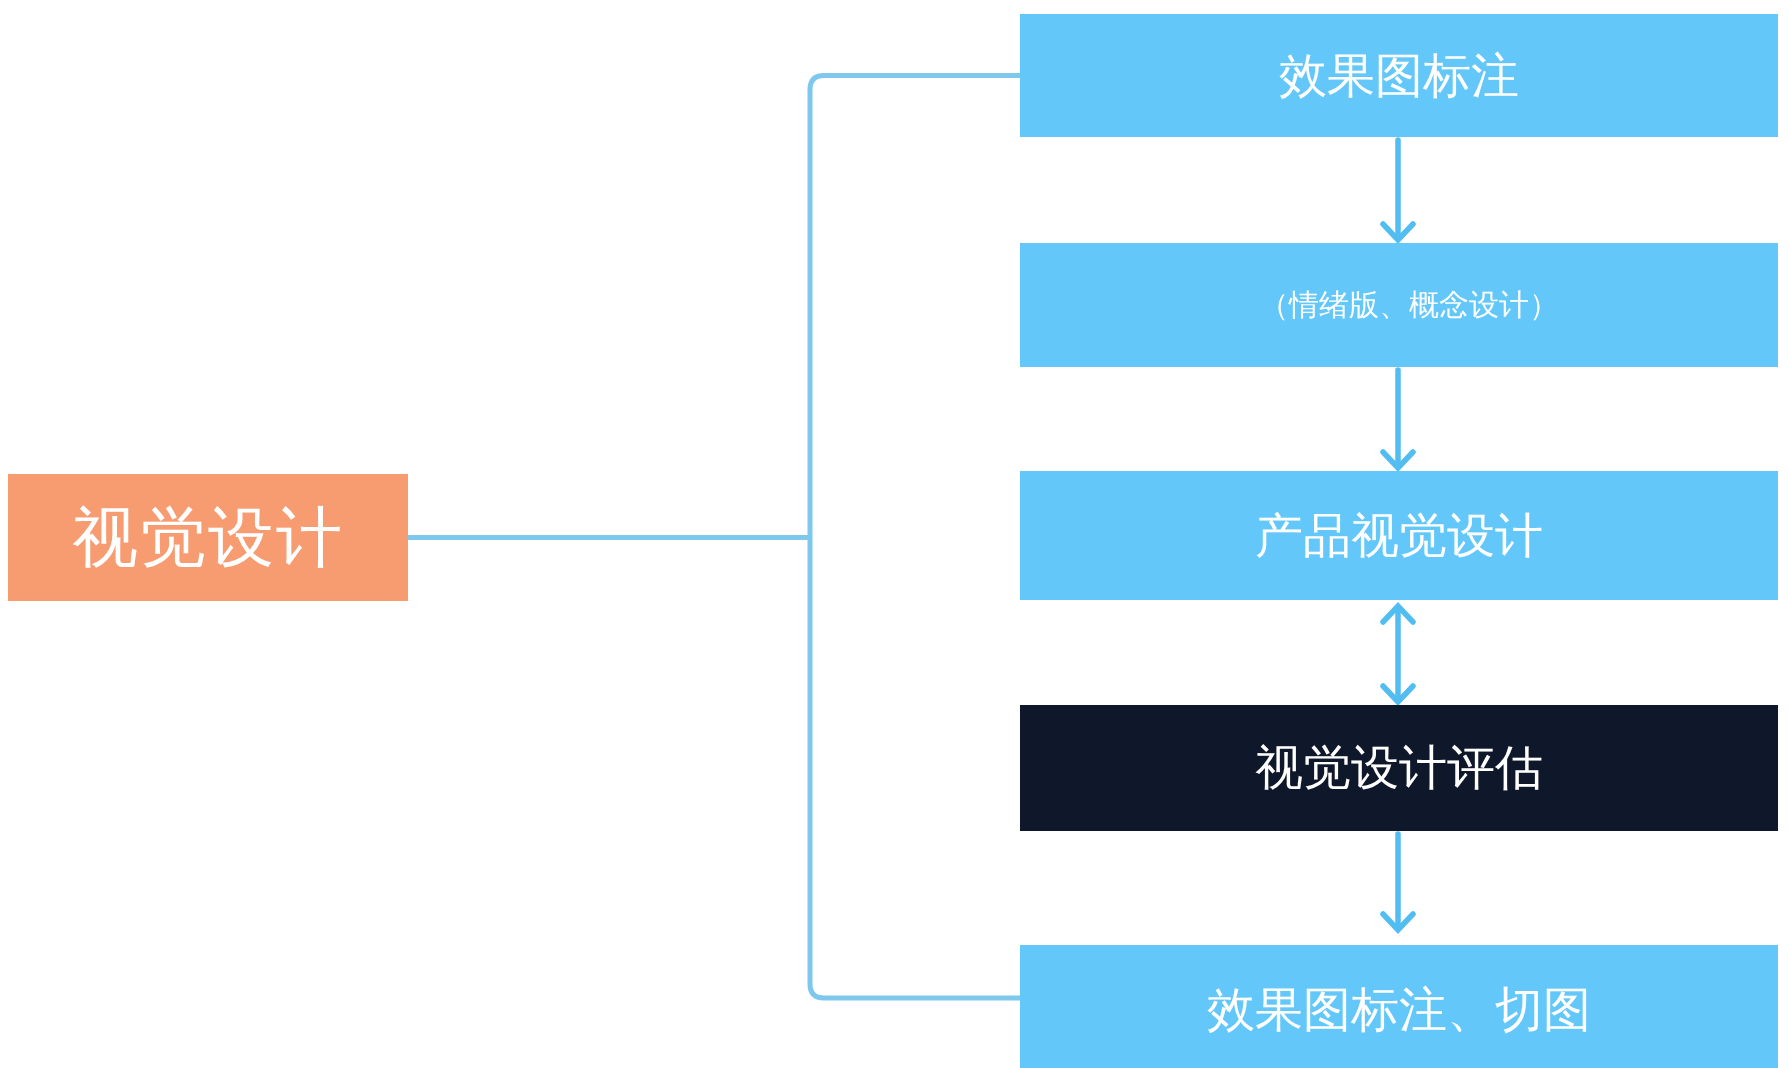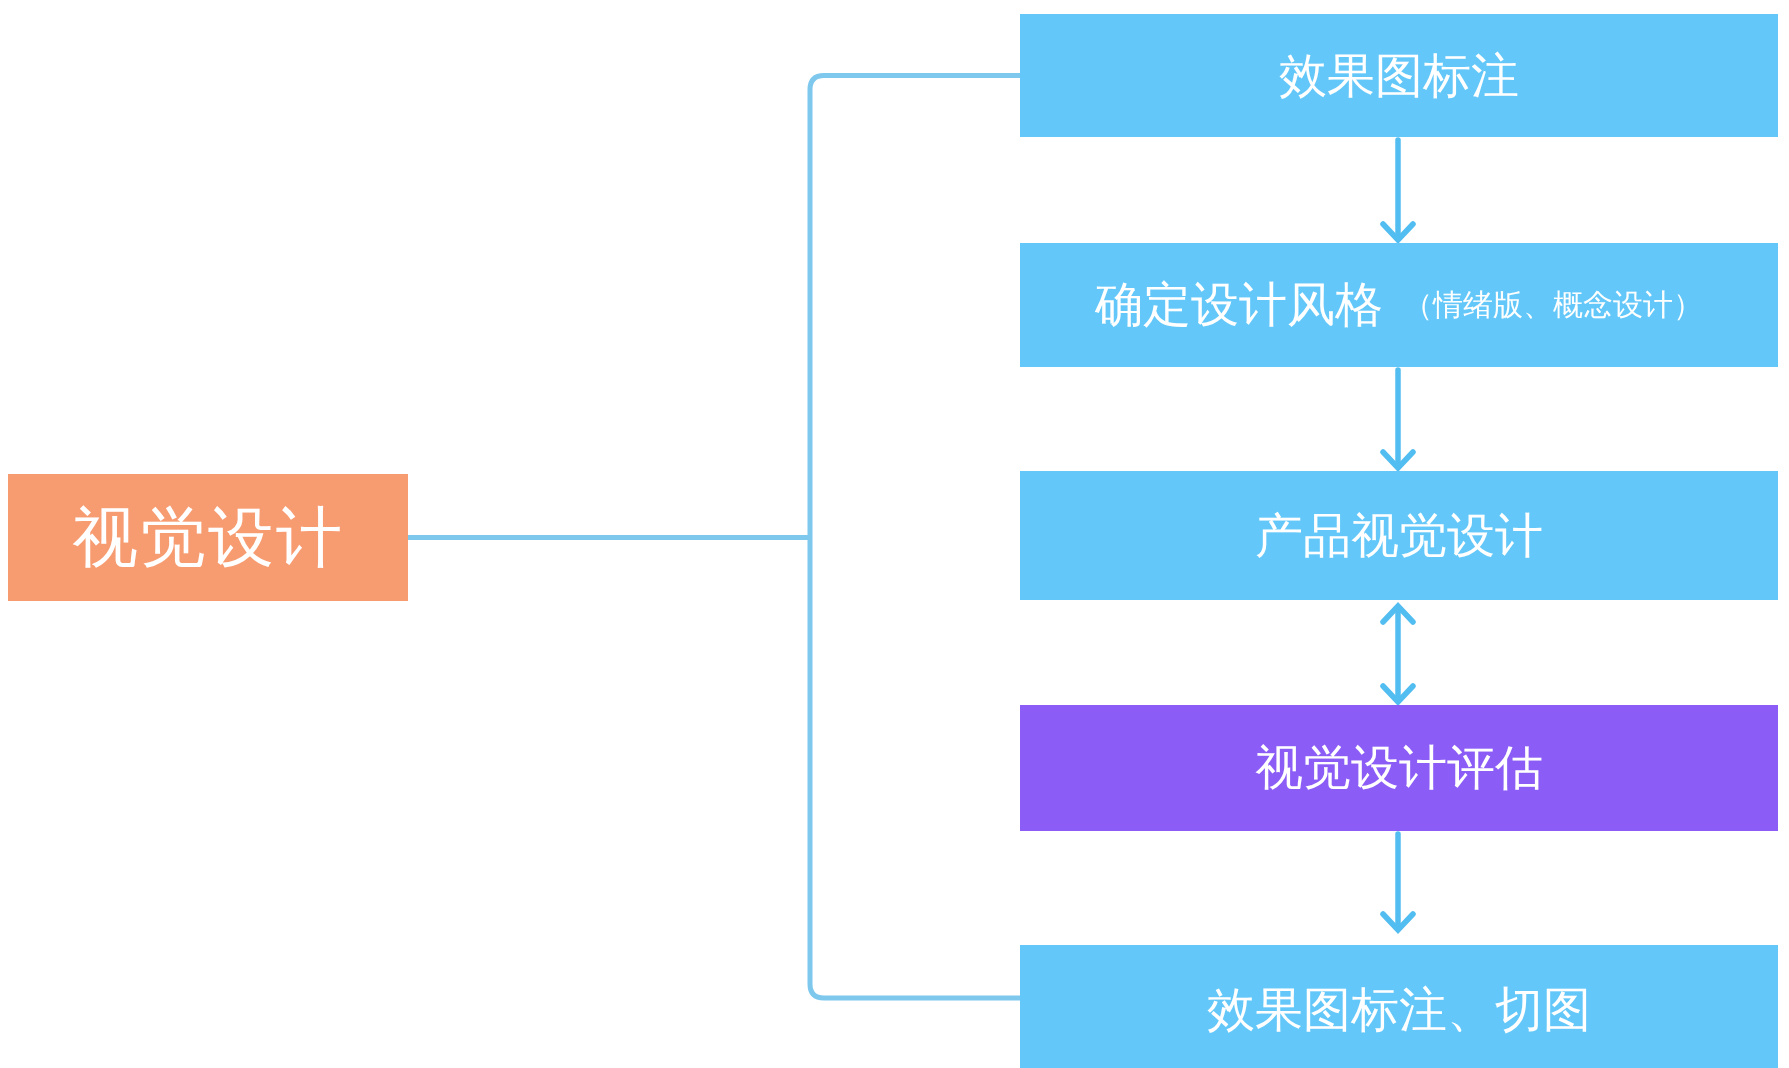--- a/index.html
+++ b/index.html
@@ -85,29 +85,28 @@
 
   <div class="node root-node" style="background:#F79B70;">
     <span>视觉设计</span>
   </div>
 
   <div class="node step-node step-1" style="background:#63C8F9;">
     <span>效果图标注</span>
   </div>
 
   <div class="node step-node step-2" style="background:#63C8F9;">
-    <span>确定设计风格</span>
     <span class="node-note">（情绪版、概念设计）</span>
   </div>
 
   <div class="node step-node step-3" style="background:#63C8F9;">
     <span>产品视觉设计</span>
   </div>
 
-  <div class="node step-node step-4" style="background:#8b5cf6;">
+  <div class="node step-node step-4" style="background:#0f172a;">
     <span>视觉设计评估</span>
   </div>
 
   <div class="node step-node step-5" style="background:#63C8F9;">
     <span>效果图标注、切图</span>
   </div>
 
 </div>
 
 </body></html>

